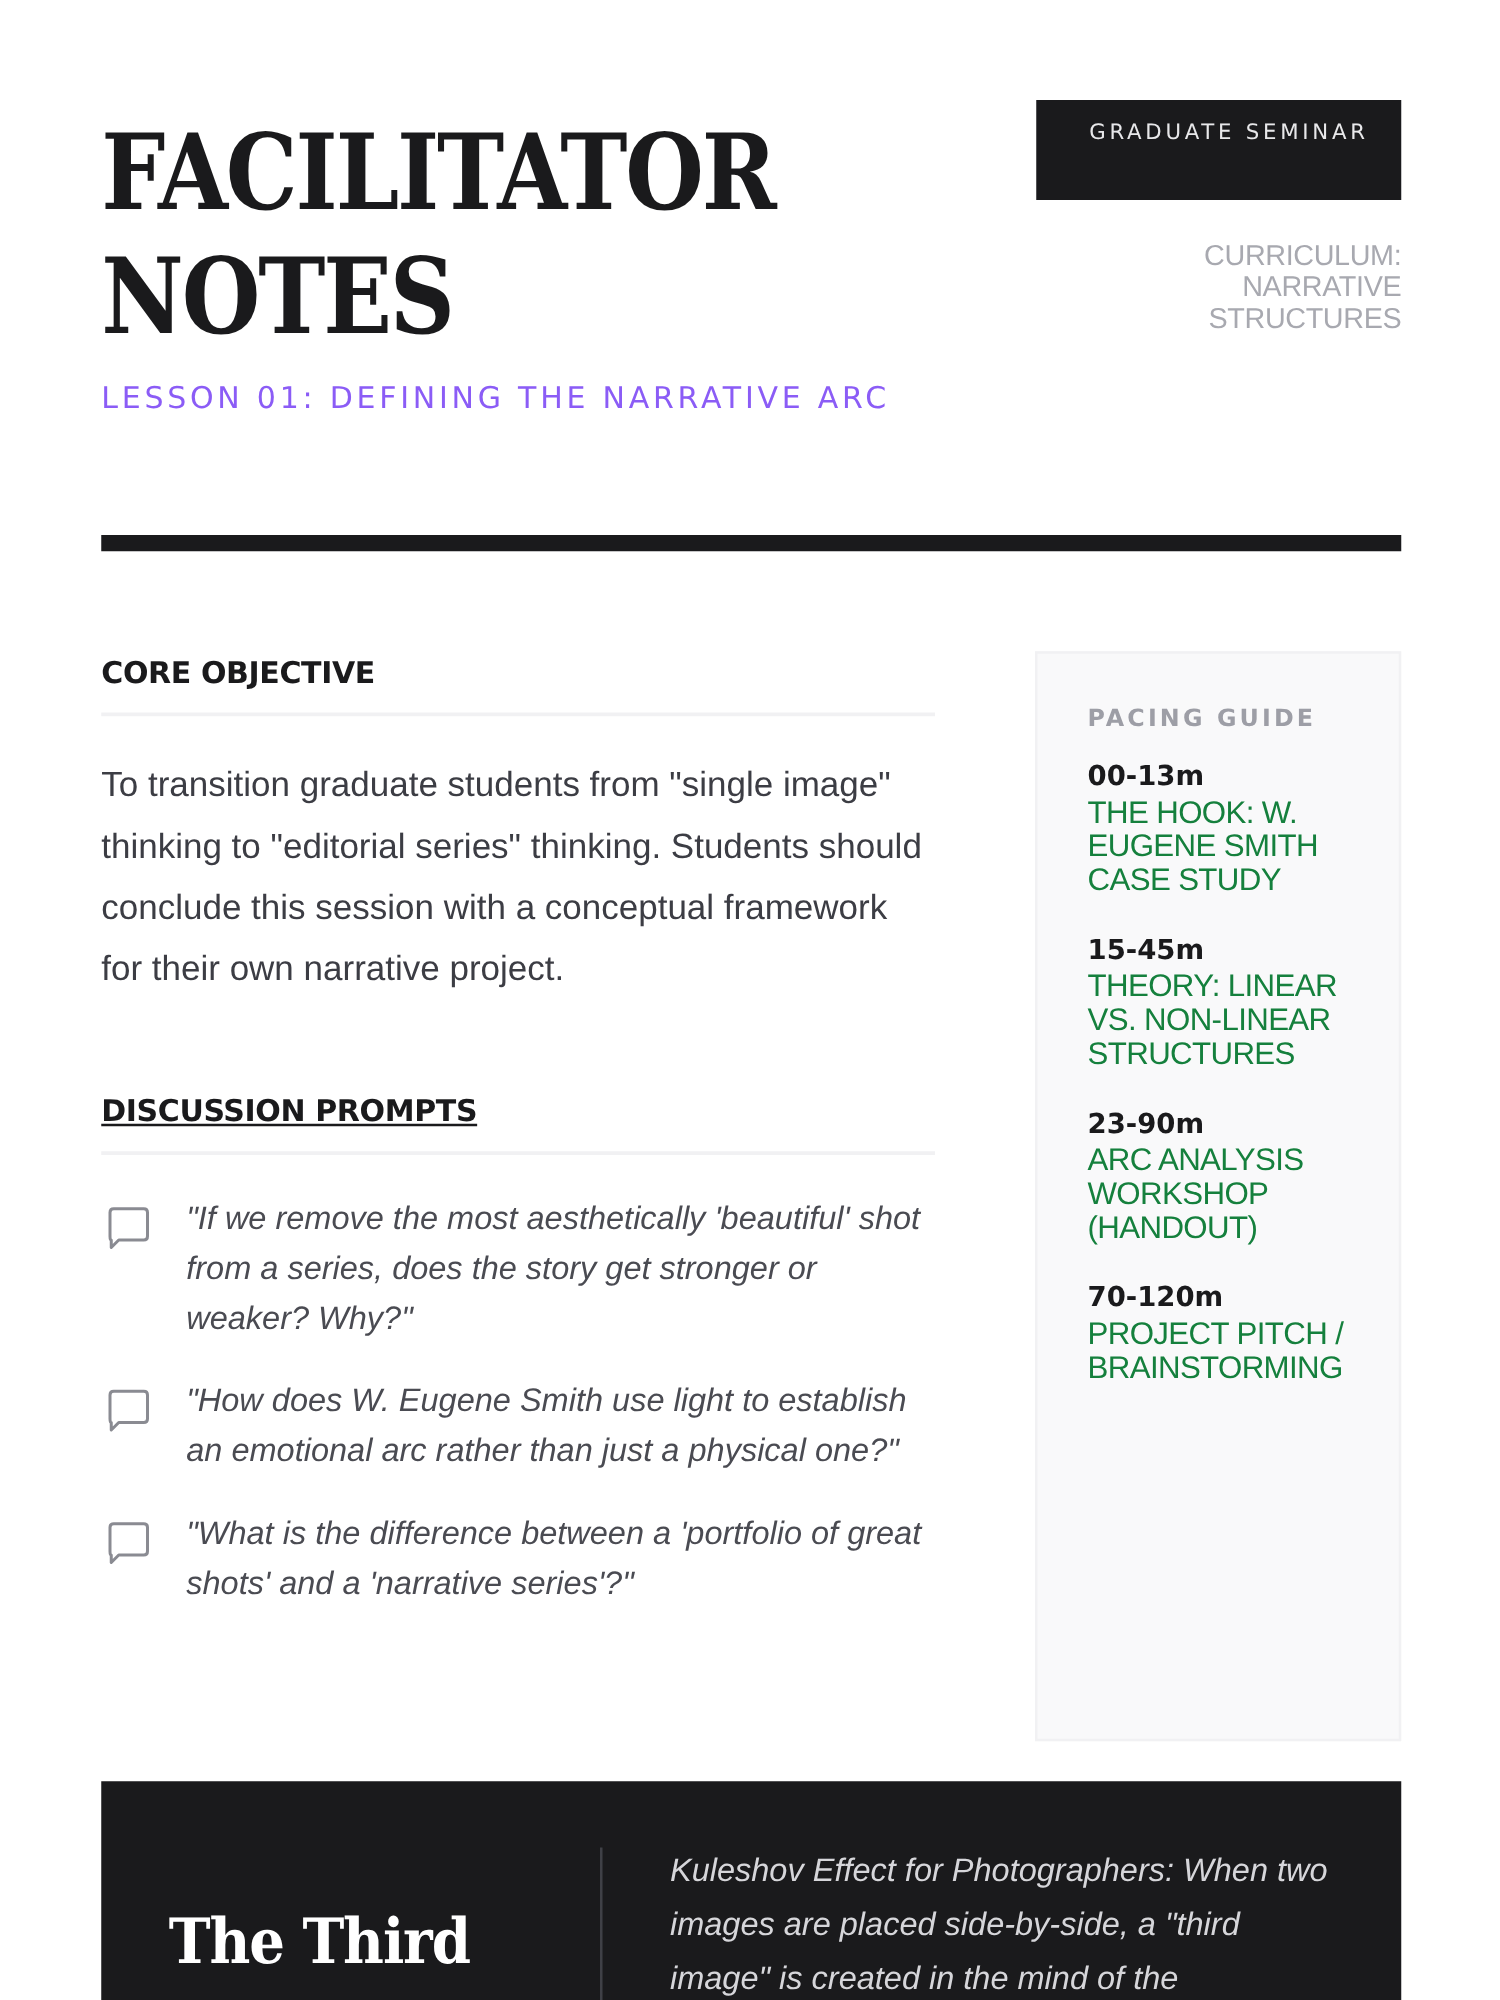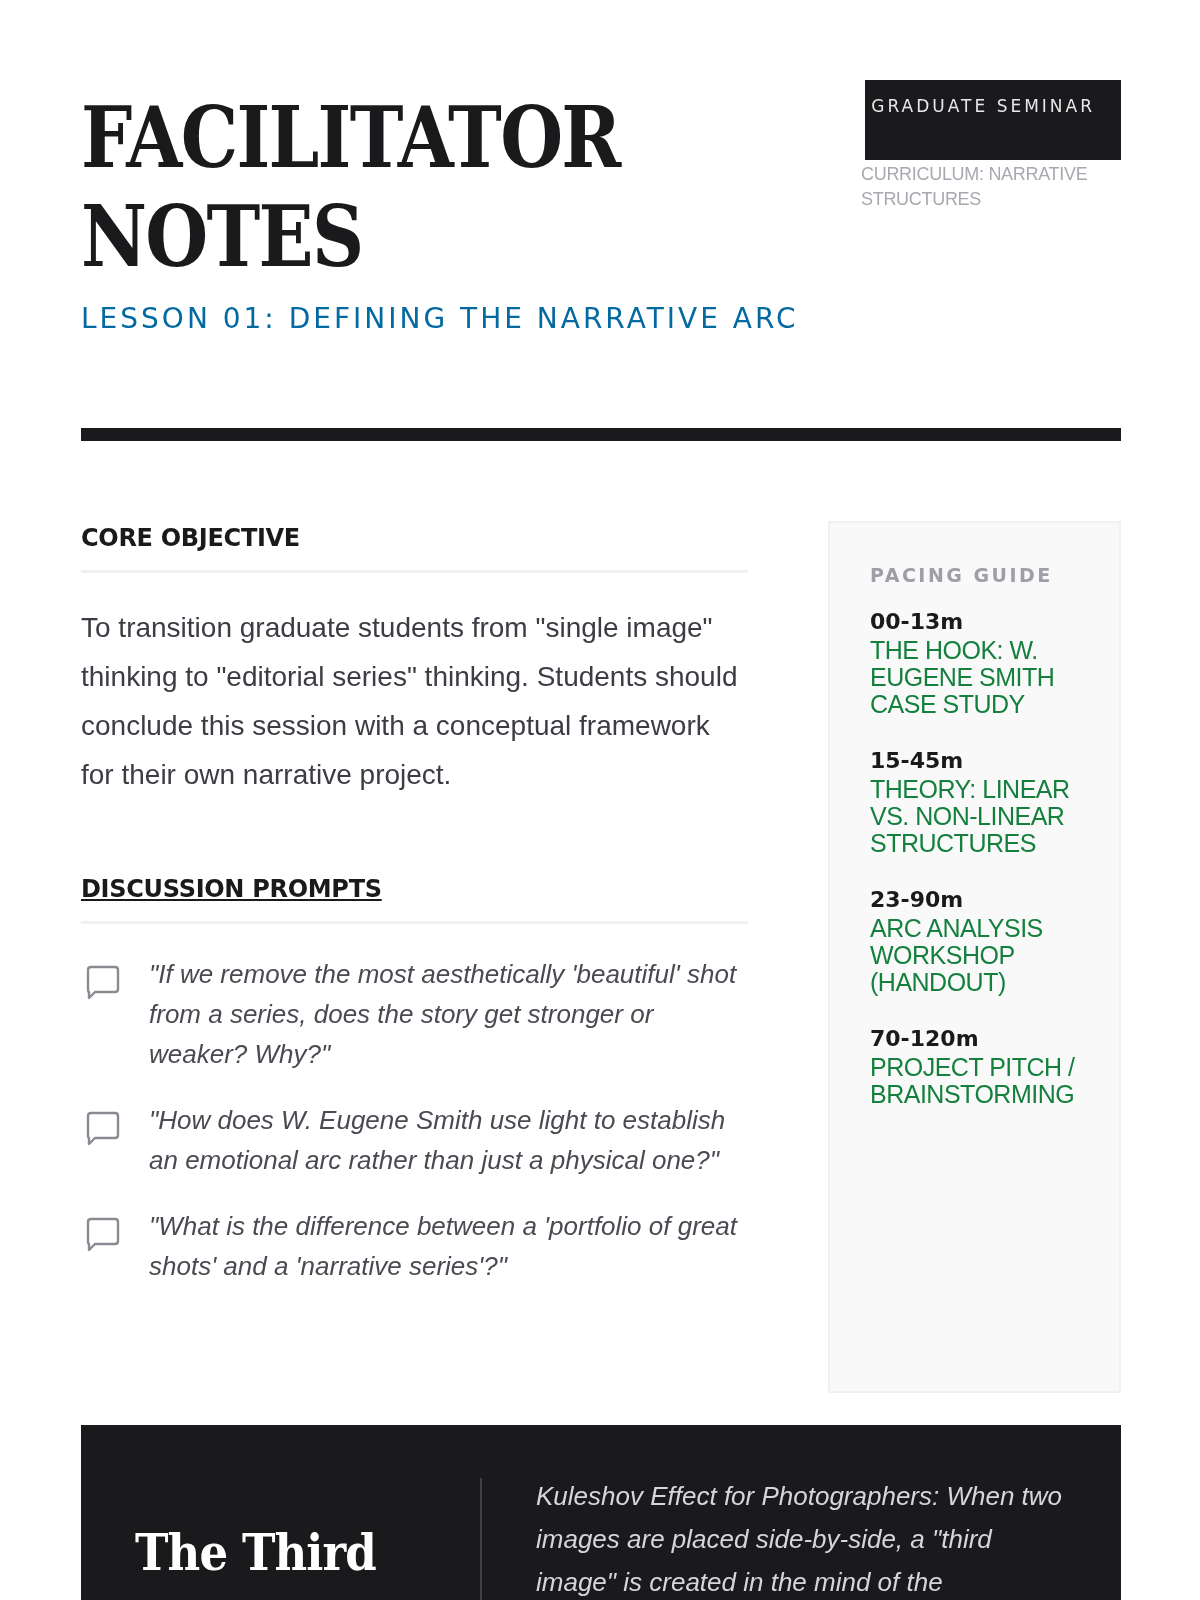--- a/index.html
+++ b/index.html
@@ -13,34 +13,34 @@
     .title {
       position: absolute; left: 0; top: 88px; width: 700px;
       font-family: "DejaVu Serif", serif; font-weight: 900;
       font-size: 84px; line-height: 99px; letter-spacing: -2px;
       color: #1a1a1c; text-transform: uppercase;
       transform: scaleX(0.86); transform-origin: left top;
     }
     .subtitle {
       position: absolute; left: 0; top: 295px; width: 720px;
       font-family: "DejaVu Sans", sans-serif; font-weight: 400;
-      font-size: 28px; line-height: 47px; letter-spacing: 3px;
-      color: #0369a1; text-transform: uppercase;
+      font-size: 24px; line-height: 47px; letter-spacing: 3px;
+      color: #8b5cf6; text-transform: uppercase;
     }
     .badge {
-      position: absolute; right: 0; top: 80px; width: 256px; height: 80px;
+      position: absolute; right: 0; top: 80px; width: 292px; height: 80px;
       background: #1a1a1c; color: #e8e8ea;
       font-family: "DejaVu Sans", sans-serif; font-size: 17px; line-height: 27px;
       letter-spacing: 3px; text-align: right; padding: 13px 26px 0 0;
       text-transform: uppercase;
     }
     .curriculum {
-      position: absolute; right: 0; top: 162px; width: 260px;
-      font-family: "Liberation Sans", sans-serif; font-size: 18px; line-height: 25px;
-      color: #a8a9b0; text-align: left; text-transform: uppercase; letter-spacing: -0.3px;
+      position: absolute; right: 0; top: 192px; width: 260px;
+      font-family: "Liberation Sans", sans-serif; font-size: 23px; line-height: 25px;
+      color: #a8a9b0; text-align: right; text-transform: uppercase; letter-spacing: -0.3px;
     }
     .rule { position: absolute; left: 0; top: 428px; width: 1040px; height: 13px; background: #1a1a1c; }
 
     
     .main { position: absolute; left: 0; top: 520px; width: 667px; }
     .section-heading {
       font-family: "DejaVu Sans", sans-serif; font-weight: 700; font-size: 24px;
       line-height: 36px; color: #1a1a1c; text-transform: uppercase; letter-spacing: -0.3px;
     }
     .section-divider { height: 3px; background: #f1f1f3; margin-top: 14px; }

